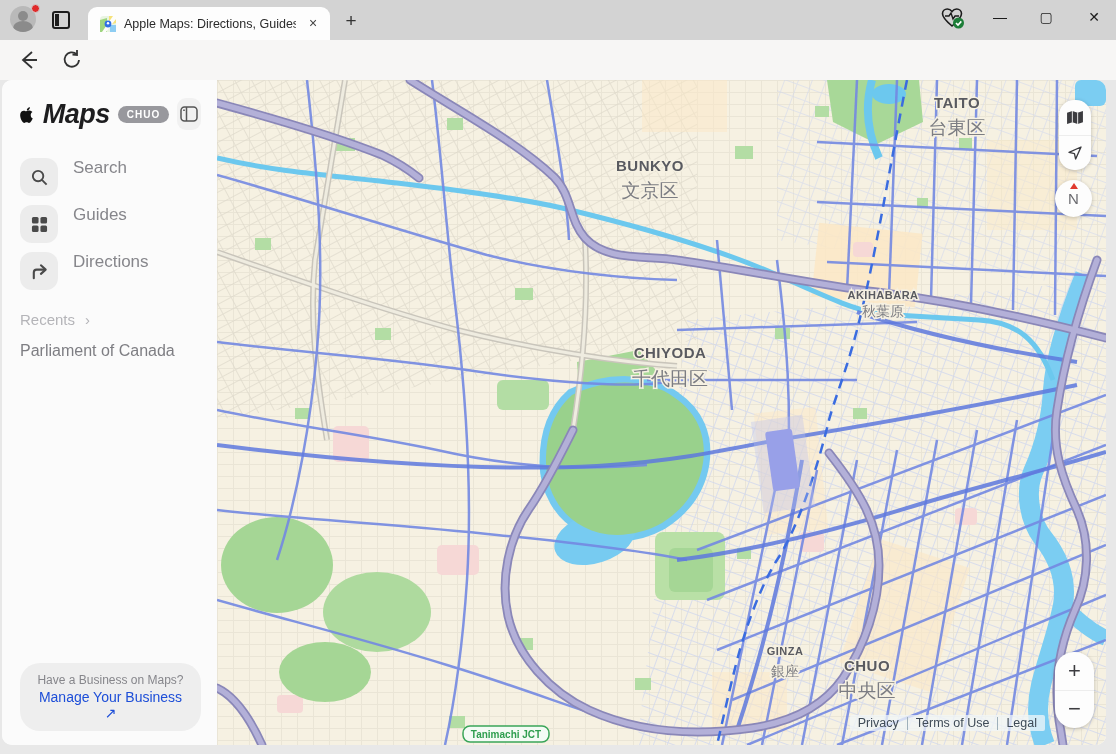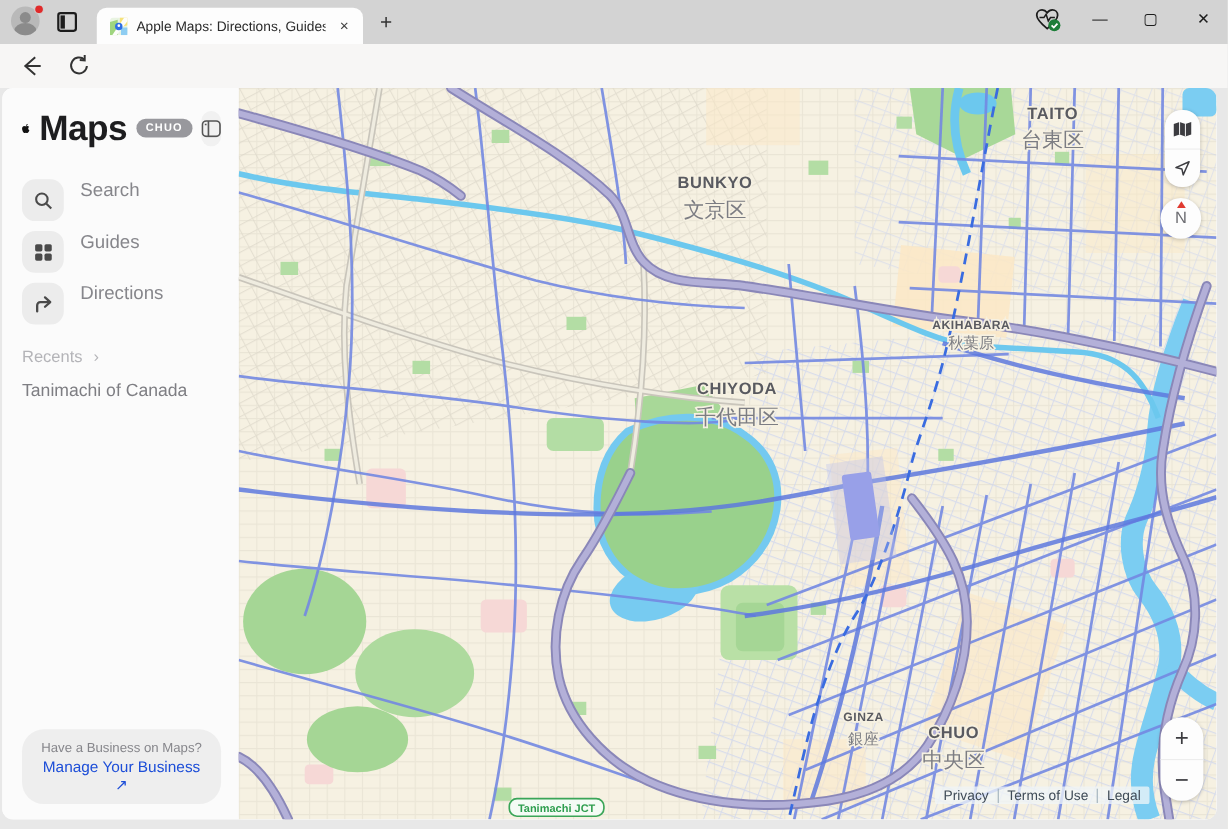--- a/index.html
+++ b/index.html
@@ -33,21 +33,21 @@
   .omni-spacer { flex:1; }
   .tb-icons { position:absolute; left:858px; top:48px; width:258px; display:flex; justify-content:space-around; align-items:center; }
   .copilot { width:22px; height:22px; border-radius:50%; background:linear-gradient(135deg,#1a6ef5 10%,#2fb3f0 45%,#7be0c3 90%); }
 
   
   .app { position:absolute; left:2px; top:80px; width:1104px; height:665px; background:#fff;
     border-radius:10px; overflow:hidden; }
   .sidebar { position:absolute; left:0; top:0; width:215px; height:665px; background:#fbfbfb;
     box-shadow:2px 0 5px rgba(0,0,0,.05); display:flex; flex-direction:column; padding:18px 16px 14px 18px; }
   .brand-row { display:flex; align-items:center; gap:8px; }
-  .brand-name { font-size:32px; font-weight:700; color:#1d1d1f; letter-spacing:-.5px; }
+  .brand-name { font-size:27px; font-weight:700; color:#1d1d1f; letter-spacing:-.5px;font-style:italic; }
   .beta-pill { background:#98989d; color:#fff; font-size:10px; font-weight:700; letter-spacing:1px;
     padding:3px 9px; border-radius:9px; }
   .panel-toggle { margin-left:auto; width:34px; height:32px; background:#f1f1f1; border-radius:9px;
     display:flex; align-items:center; justify-content:center; }
   .nav-list { margin-top:28px; display:flex; flex-direction:column; gap:9px; }
   .nav-item { display:flex; align-items:flex-start; gap:15px; height:38px; }
   .nav-item .iconbox { width:38px; height:38px; border-radius:12px; background:#ececec;
     display:flex; align-items:center; justify-content:center; }
   .nav-item .lbl { font-size:17px; color:#86868b; }
   .recents-hdr { margin-top:21px; display:flex; align-items:flex-start; gap:10px; font-size:15px; color:#b4b4b8; }
@@ -229,21 +229,21 @@
             </svg>
         </span>
         <span class="lbl">Directions</span>
       </div>
     </div>
 
     <div class="recents-hdr">
       <span>Recents</span>
       <span class="chev">›</span>
     </div>
-    <div class="recent-item">Tanimachi of Canada</div>
+    <div class="recent-item">Parliament of Canada</div>
 
     <div class="side-spacer"></div>
 
     <div class="biz-card">
       <div class="biz-line1">Have a Business on Maps?</div>
       <a class="biz-link"><span>Manage Your Business</span> <span>↗</span></a>
     </div>
   </div>
 
   <div class="map">

